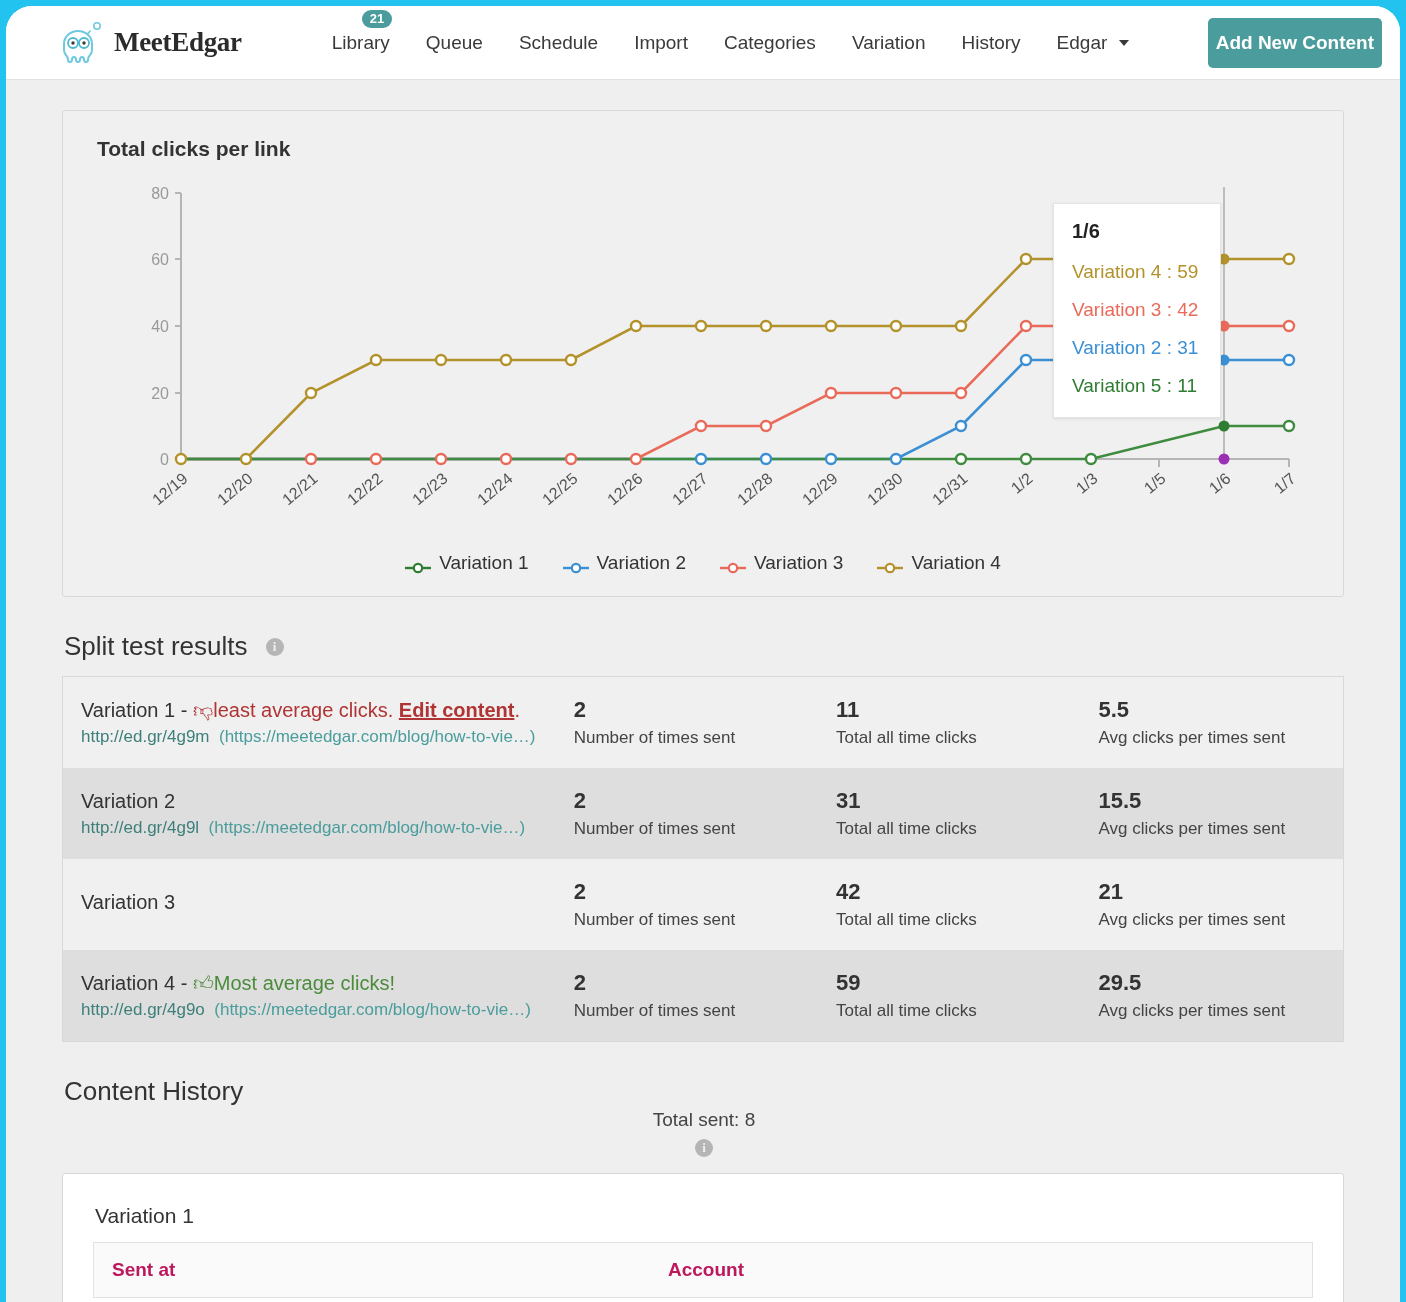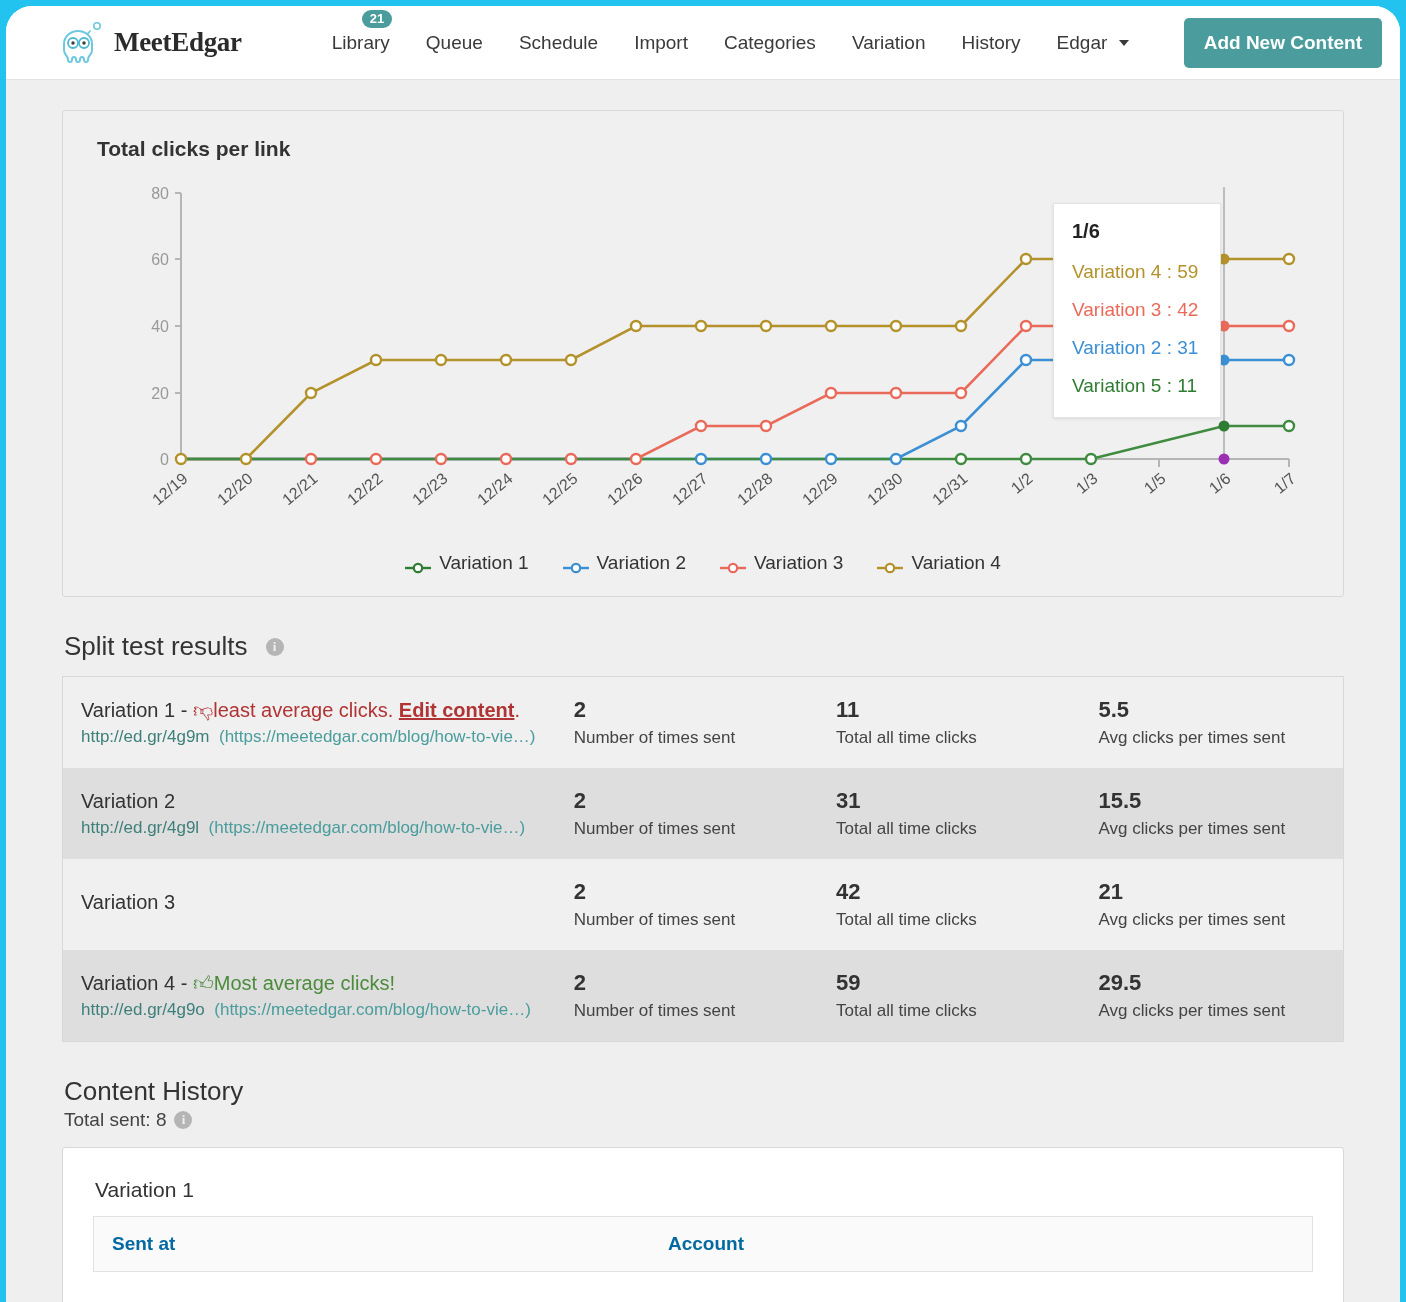--- a/index.html
+++ b/index.html
@@ -64,21 +64,21 @@
     border-top:6px solid #3a3a3a;
     margin-left:6px;
     vertical-align:middle;
   }
   .cta {
     background:#4a9d9c; color:#fff;
     border:none;
     font-family:"Liberation Sans", sans-serif;
     font-size:19px; font-weight:bold;
     border-radius:5px;
-    padding:14px 20px;
+    padding:14px 8px;
     cursor:pointer;
     white-space:nowrap;
     margin-left:14px;
   }
   
   .page { background:#efefef; padding:30px 56px 0 56px; height:1222px; position:relative; }
 
   .card {
     background:#f0f0f0;
     border:1px solid #d8d8d8;
@@ -128,33 +128,33 @@
   .vname .tag-good { color:#4b8b3b; }
   .vname .editlink { color:#b03434; text-decoration:underline; font-weight:bold; cursor:pointer;}
   .vurl { font-size:17px; color:#3d7f7a; white-space:nowrap; }
   .vurl a { color:#3d7f7a; text-decoration:none; cursor:pointer; }
   .vurl .paren { color:#4a9d9c; }
   .vstat { width:278px; }
   .vstat.wide { width:240px; }
   .vnum { font-size:22px; font-weight:bold; color:#333; margin-bottom:5px; }
   .vlab { font-size:17px; color:#444; }
 
-  .sub { font-size:19px; color:#444; margin:2px 0 0 2px; display:flex; align-items:center; gap:8px;}
+  .sub { font-size:19px; color:#444; margin:2px 0 0 2px; display:flex; align-items:center; gap:8px;flex-direction:column;}
   .history-card {
     margin-top:16px;
     background:#fff;
     border:1px solid #d8d8d8;
     border-radius:3px;
     padding:30px 30px 0 30px;
     height:200px;
   }
   .hist-var { font-size:21px; color:#333; margin:0 0 14px 2px; }
   .htable { border:1px solid #e2e2e2; }
   .hthead { display:flex; background:#fafafa; padding:16px 18px; }
-  .hth { font-size:19px; font-weight:bold; color:#0369a1; }
+  .hth { font-size:19px; font-weight:bold; color:#be185d; }
   .hth.sentat { width:556px; }
 </style>
 </head>
 <body>
 
 <div class="browser">
 
   <div class="topnav">
     <div class="logo-wrap">
       <span class="octo">

